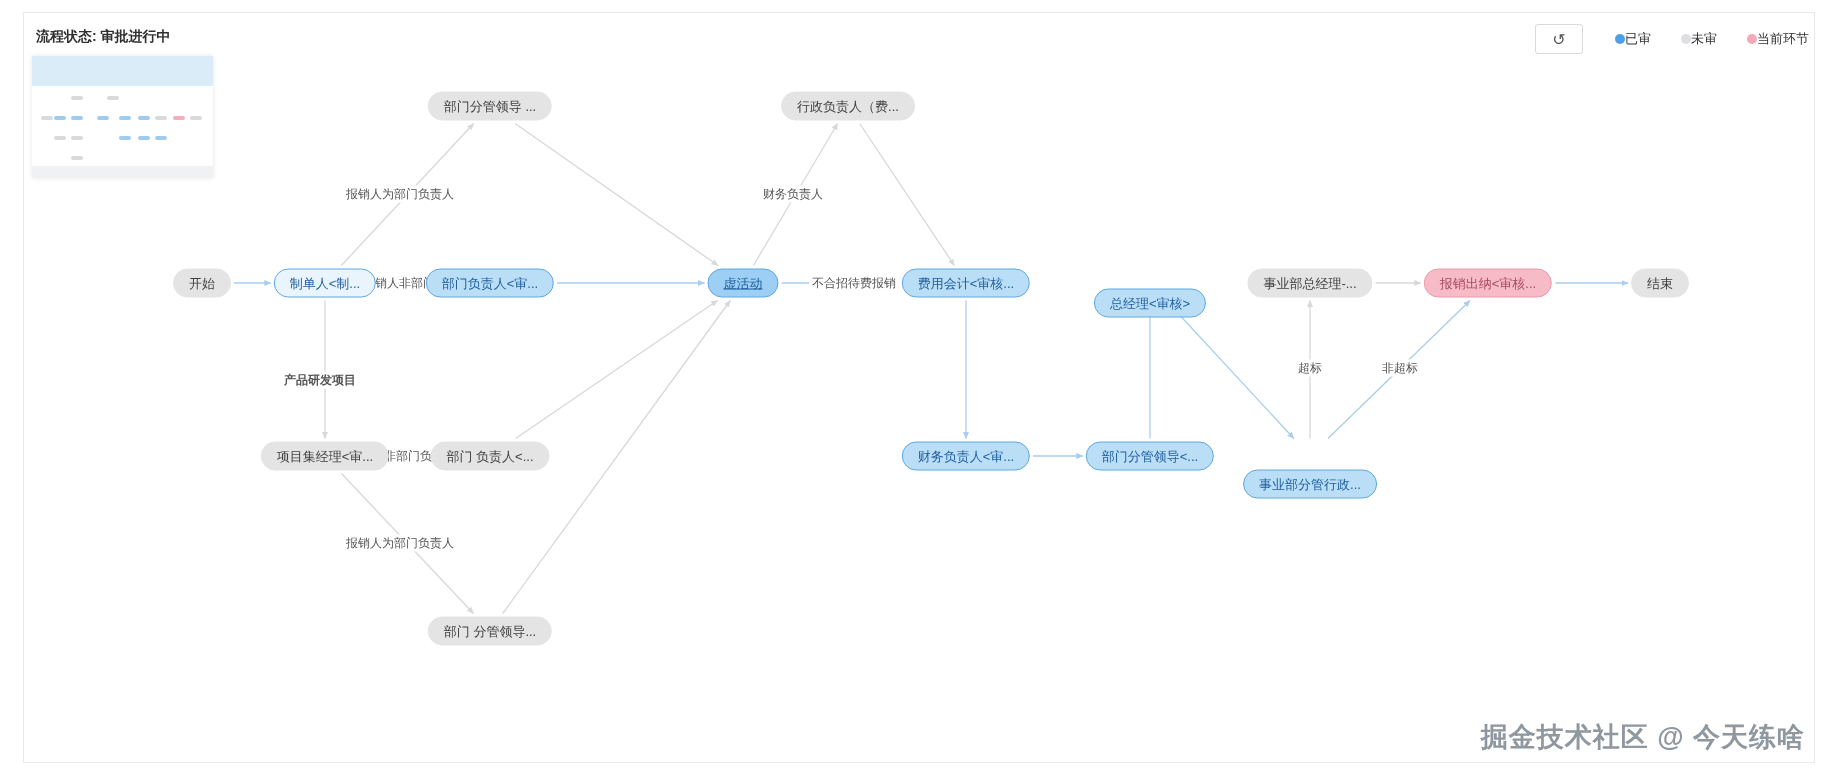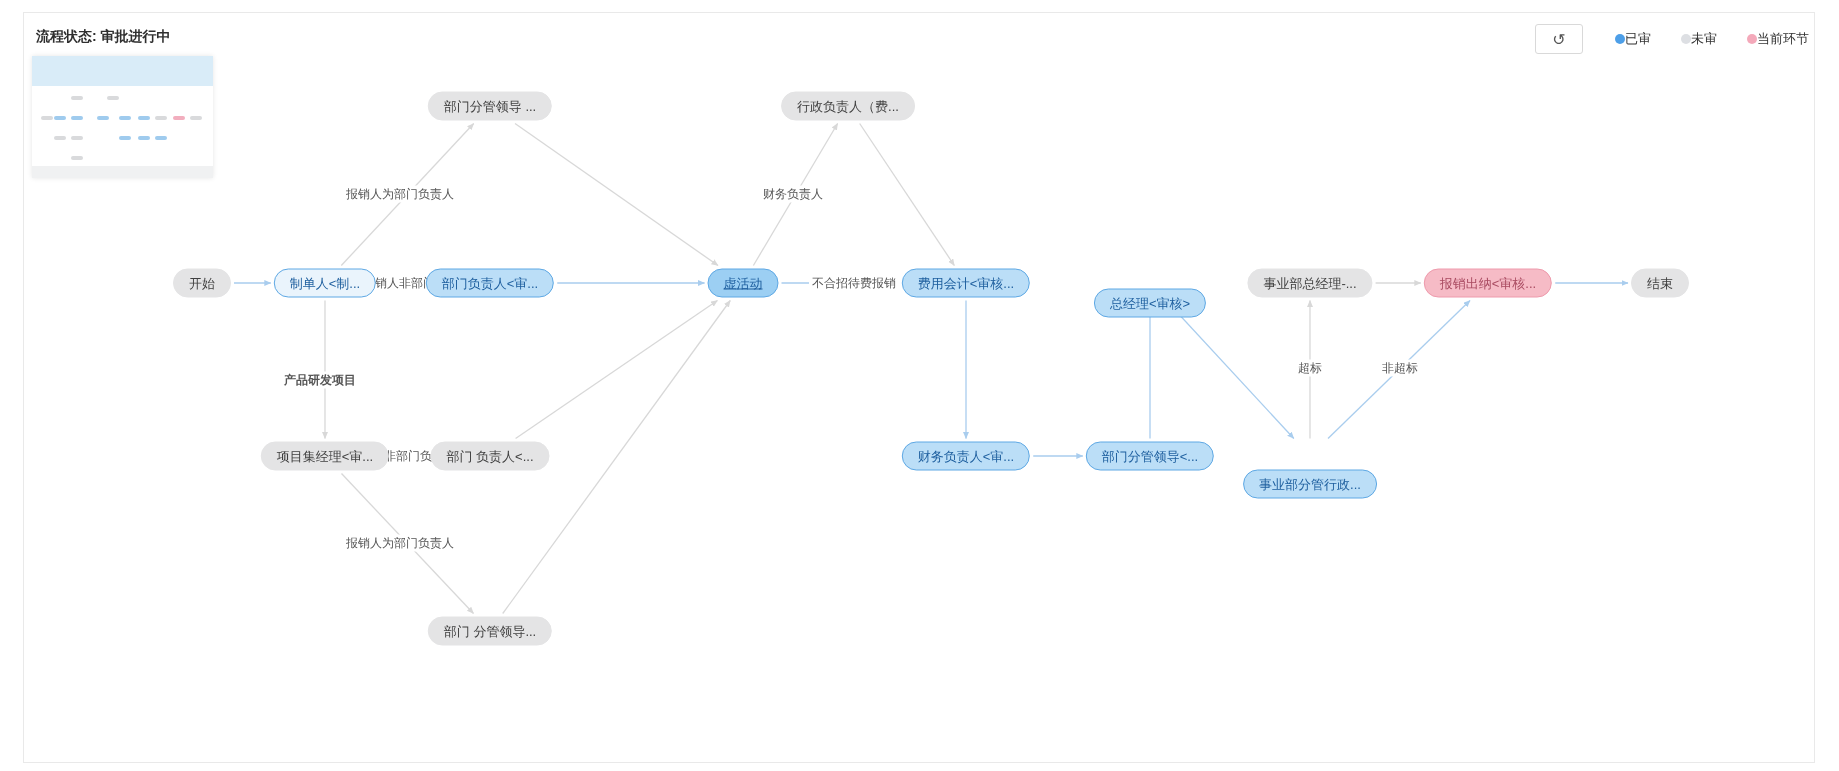--- a/index.html
+++ b/index.html
@@ -150,13 +150,14 @@
       <div class="edge-label" style="left: 405px; top: 283px;">报销人非部门负</div>
       <div class="edge-label" style="left: 320px; top: 380px; font-weight: bold;">产品研发项目</div>
       <div class="edge-label" style="left: 793px; top: 194px;">财务负责人</div>
       <div class="edge-label" style="left: 854px; top: 283px;">不合招待费报销</div>
       <div class="edge-label" style="left: 390px; top: 456px;">报销人非部门负</div>
       <div class="edge-label" style="left: 400px; top: 543px;">报销人为部门负责人</div>
       <div class="edge-label" style="left: 1310px; top: 368px;">超标</div>
       <div class="edge-label" style="left: 1400px; top: 368px;">非超标</div>
     </div>
 
+  <div class="watermark">掘金技术社区 @ 今天练啥</div>
 </div>
 
 </body></html>

